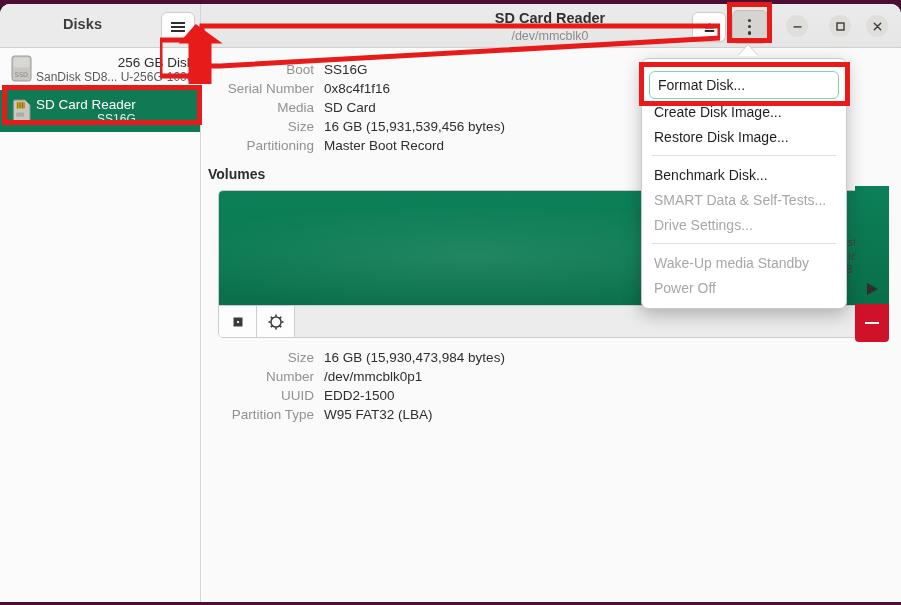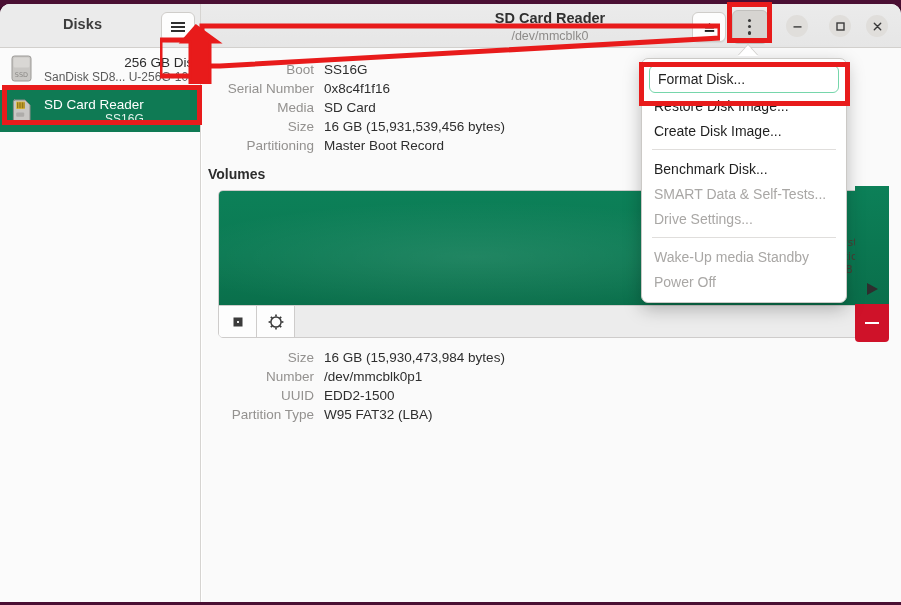--- a/index.html
+++ b/index.html
@@ -82,21 +82,21 @@
   }
   .wb.min{left:786px;} .wb.max{left:829px;} .wb.close{left:866px;}
 
   
   .sidebar{
     position:absolute;left:0;top:44px;width:201px;height:554px;
     background:#fbfbfb;border-right:1px solid #d6d4d1;box-sizing:border-box;
   }
   .disk-item{position:relative;height:42px;display:flex;align-items:center;padding-left:8px;cursor:pointer;}
   .disk-item.selected{background:#0f7a54;}
-  .disk-icon{width:28px;height:30px;flex:0 0 28px;position:relative;margin-right:8px;}
+  .disk-icon{width:28px;height:30px;flex:0 0 28px;position:relative;margin-right:0;}
   .disk-text{min-width:0;text-align:right;}
   .disk-name{font-size:13.5px;color:#2c2c2c;line-height:15px;white-space:nowrap;}
   .disk-meta{font-size:12px;color:#5a5a5a;line-height:14px;white-space:nowrap;}
   .disk-item.selected .disk-name{color:#ffffff;}
   .disk-item.selected .disk-meta{color:#e4f3ec;}
 
   
   .content{position:absolute;left:202px;top:44px;width:699px;height:554px;background:#fafafa;}
   .drive-grid{position:absolute;left:0;top:14px;width:620px;}
   .row{display:flex;height:19px;align-items:baseline;}
@@ -137,21 +137,21 @@
   .part-grid{position:absolute;left:0;top:302px;width:680px;}
   .prow{display:flex;height:19px;align-items:baseline;}
   .plab{width:112px;text-align:right;padding-right:10px;font-size:13.5px;color:#93918f;white-space:nowrap;}
   .pval{font-size:13.5px;color:#2e2e2e;white-space:nowrap;}
   .mlink{color:#17706b;text-decoration:underline;}
 
   
   .popup{
     position:absolute;left:641px;top:58px;width:204px;
     background:#ffffff;border:1px solid #cbc9c6;border-radius:7px;
-    box-shadow:0 6px 18px rgba(0,0,0,.26);padding:6px 0 8px 0;z-index:40;
+    box-shadow:0 6px 18px rgba(0,0,0,.26);padding:12px 0 8px 0;z-index:40;
   }
   .popup-arrow{
     position:absolute;left:738px;top:45px;width:0;height:0;z-index:41;
     border-left:10px solid transparent;border-right:10px solid transparent;border-bottom:11px solid #fff;
     filter:drop-shadow(0 -1px 0 #cbc9c6);
   }
   .mi{height:25px;display:flex;align-items:center;padding:0 12px;font-size:14px;color:#1f1f1f;cursor:pointer;white-space:nowrap;}
   .mi.disabled{color:#a9a7a5;cursor:default;}
   .mi.focused{
     margin:0 7px;padding:0 8px;height:26px;border:1.6px solid #76d6ab;border-radius:6px;
@@ -355,22 +355,22 @@
       </svg>
     </div>
     <div class="red">
       <span class="dash"></span>
     </div>
   </div>
 
   <div class="popup-arrow"></div>
   <div class="popup">
     <div class="mi focused">Format Disk...</div>
+    <div class="mi">Create Disk Image...</div>
     <div class="mi">Restore Disk Image...</div>
-    <div class="mi">Create Disk Image...</div>
     <div class="msep"></div>
     <div class="mi">Benchmark Disk...</div>
     <div class="mi disabled">SMART Data &amp; Self-Tests...</div>
     <div class="mi disabled">Drive Settings...</div>
     <div class="msep"></div>
     <div class="mi disabled">Wake-Up media Standby</div>
     <div class="mi disabled">Power Off</div>
   </div>
 
   <div class="ann rect ann-sidebar"></div>

